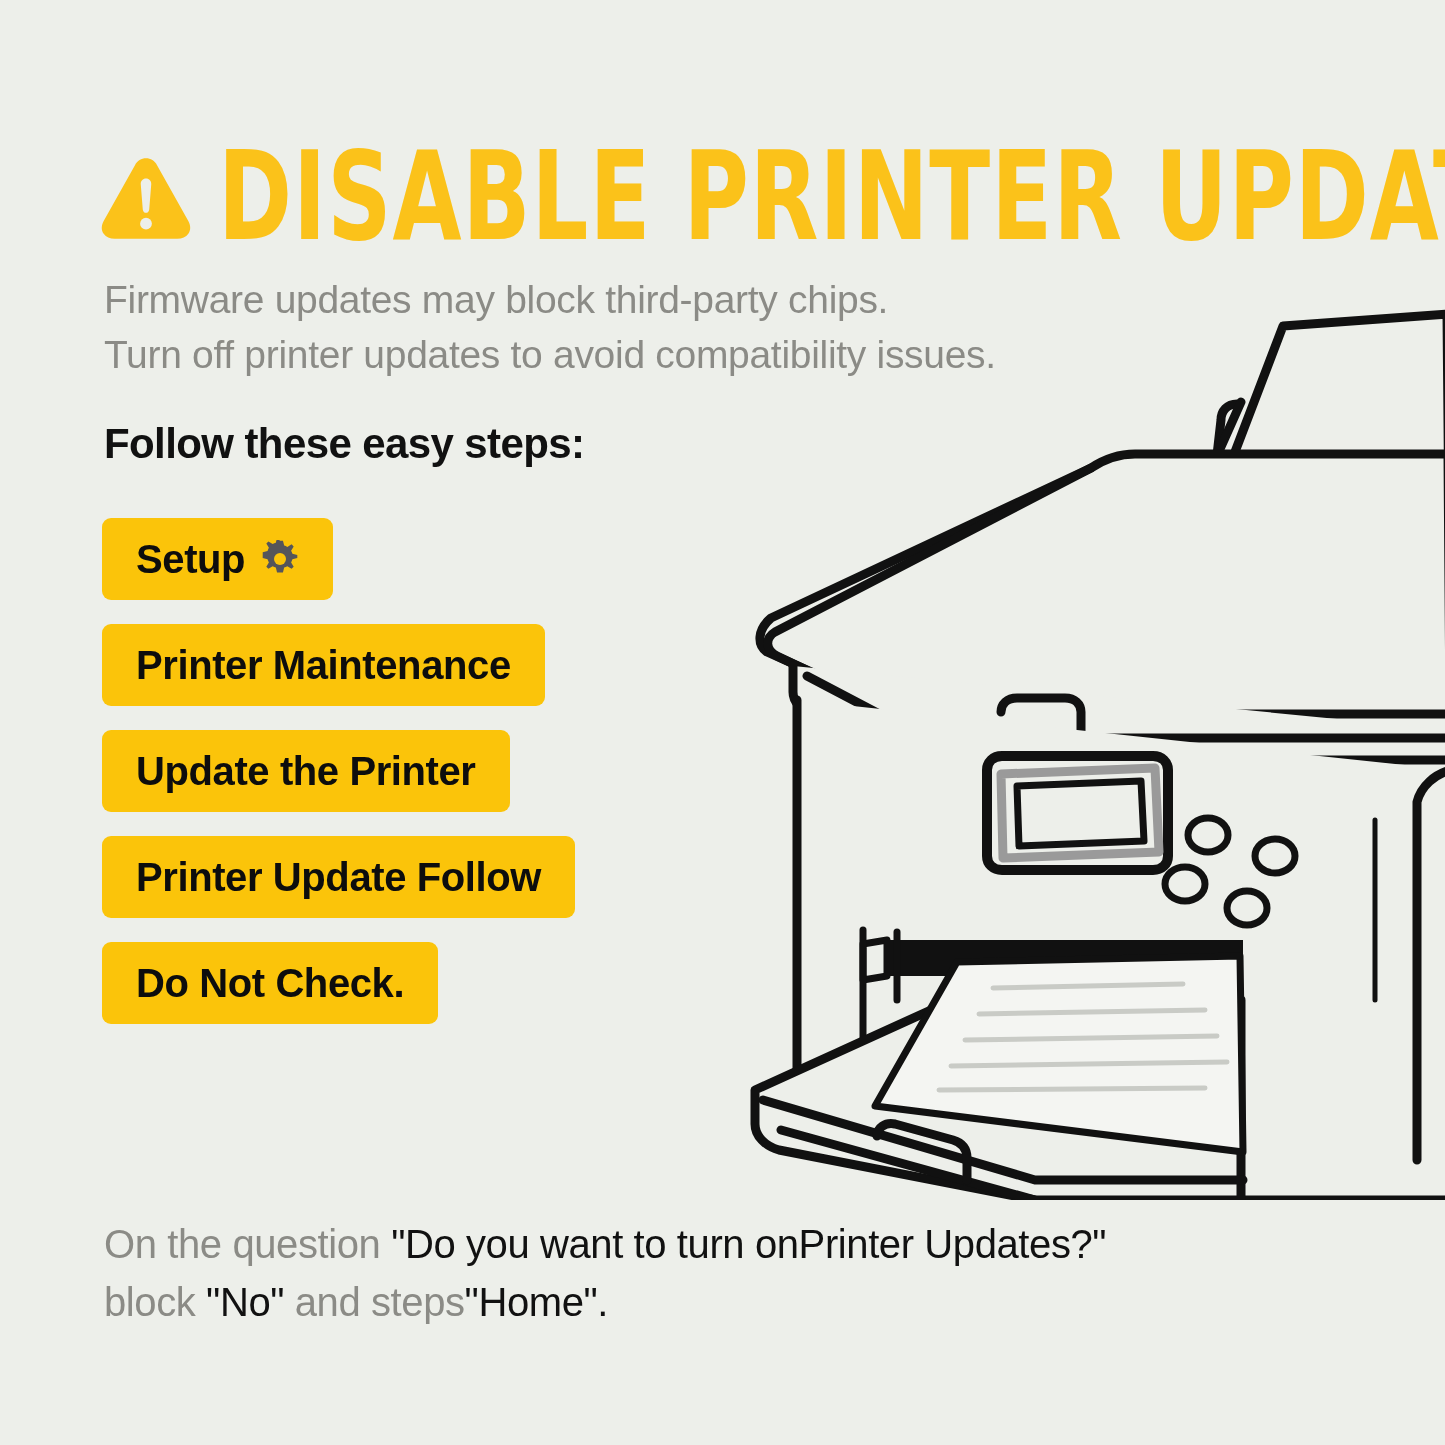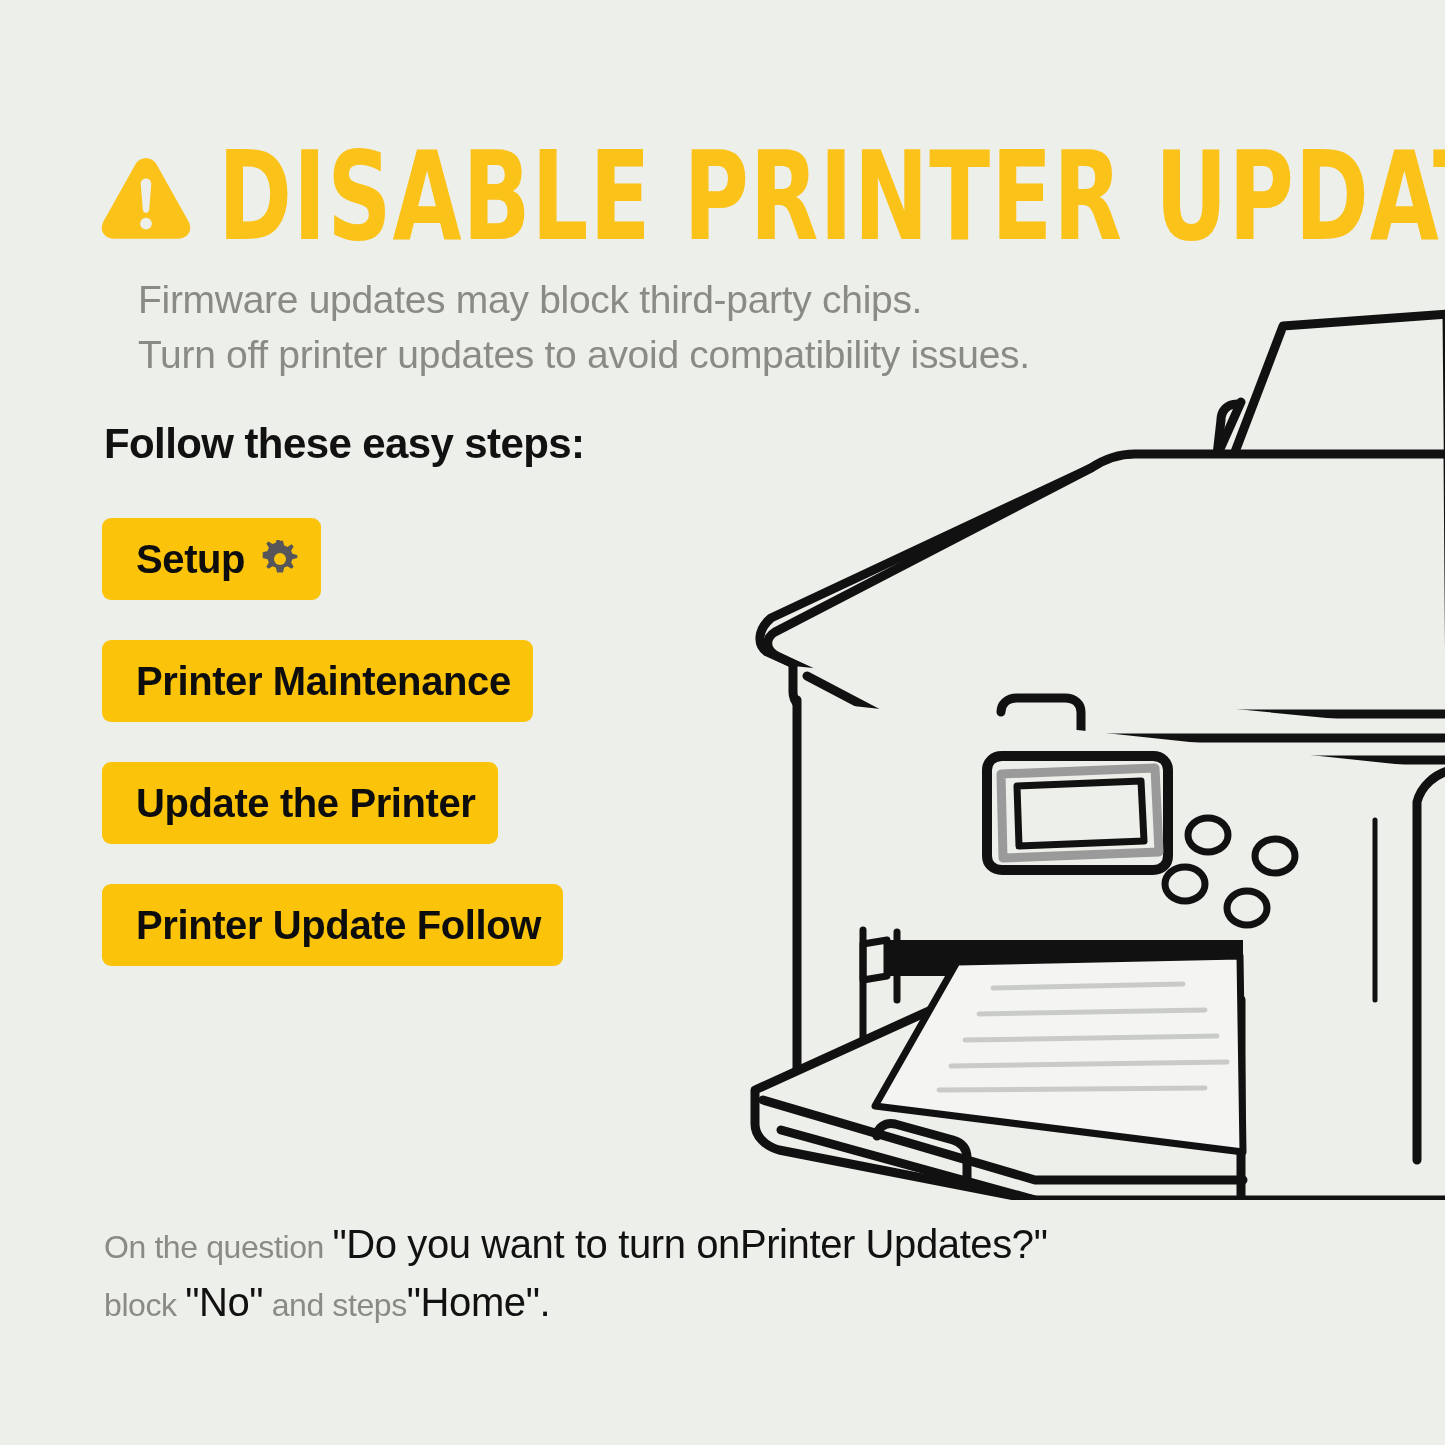--- a/index.html
+++ b/index.html
@@ -41,21 +41,21 @@
   #subtitle {
     position:absolute;
     left:104px; top:272px;
     width:1100px;
     color:#8b8b86;
     font-size:39px;
     line-height:1.42;
     font-weight:400;
     letter-spacing:-0.3px;
   }
-  #subtitle div { white-space:nowrap;margin-left:34px; }
+  #subtitle div { white-space:nowrap; }
 
   
   #steps-heading {
     position:absolute;
     left:104px; top:420px;
     font-size:42px;
     font-weight:700;
     color:#111111;
     letter-spacing:-0.6px;
     white-space:nowrap;
@@ -63,22 +63,22 @@
 
   
   #steps { position:absolute; left:102px; top:518px; width:760px; }
   .pill {
     display:inline-flex;
     align-items:center;
     gap:16px;
     background:#FBC40A;
     border-radius:9px;
     height:82px;
-    padding:0 22px 0 34px;
-    margin-bottom:40px;
+    padding:0 34px 0 34px;
+    margin-bottom:24px;
     white-space:nowrap;
   }
   .pill-label {
     font-size:40px;
     font-weight:700;
     color:#0d0d0d;
     letter-spacing:-0.4px;
     line-height:1;
   }
   .pill-row { display:block; }
@@ -88,21 +88,21 @@
   #footer {
     position:absolute;
     left:104px; top:1215px;
     width:1200px;
     font-size:0;
     line-height:1.46;
   }
   #footer .fline { display:block; white-space:nowrap; }
   .ftxt-gray {
     color:#8b8b86;
-    font-size:32px;
+    font-size:40px;
     font-weight:400;
     letter-spacing:-0.4px;
     text-align:center;
   }
   .ftxt-black {
     color:#111111;
     font-size:40px;
     font-weight:400;
     letter-spacing:-0.4px;
   }
@@ -159,20 +159,25 @@
         <span class="pill-label">Update the Printer</span>
       </div>
     </div>
 
     <div class="pill-row">
       <div class="pill">
         <span class="pill-label">Printer Update Follow</span>
       </div>
     </div>
 
+    <div class="pill-row">
+      <div class="pill">
+        <span class="pill-label">Do Not Check.</span>
+      </div>
+    </div>
 
   </div>
 
   <div id="footer">
     <span class="fline">
       <span class="ftxt-gray">On the question </span><span class="ftxt-black">"Do you want to turn onPrinter Updates?"</span>
     </span>
     <span class="fline">
       <span class="ftxt-gray">block </span><span class="ftxt-black">"No"</span><span class="ftxt-gray"> and steps</span><span class="ftxt-black">"Home".</span>
     </span>

